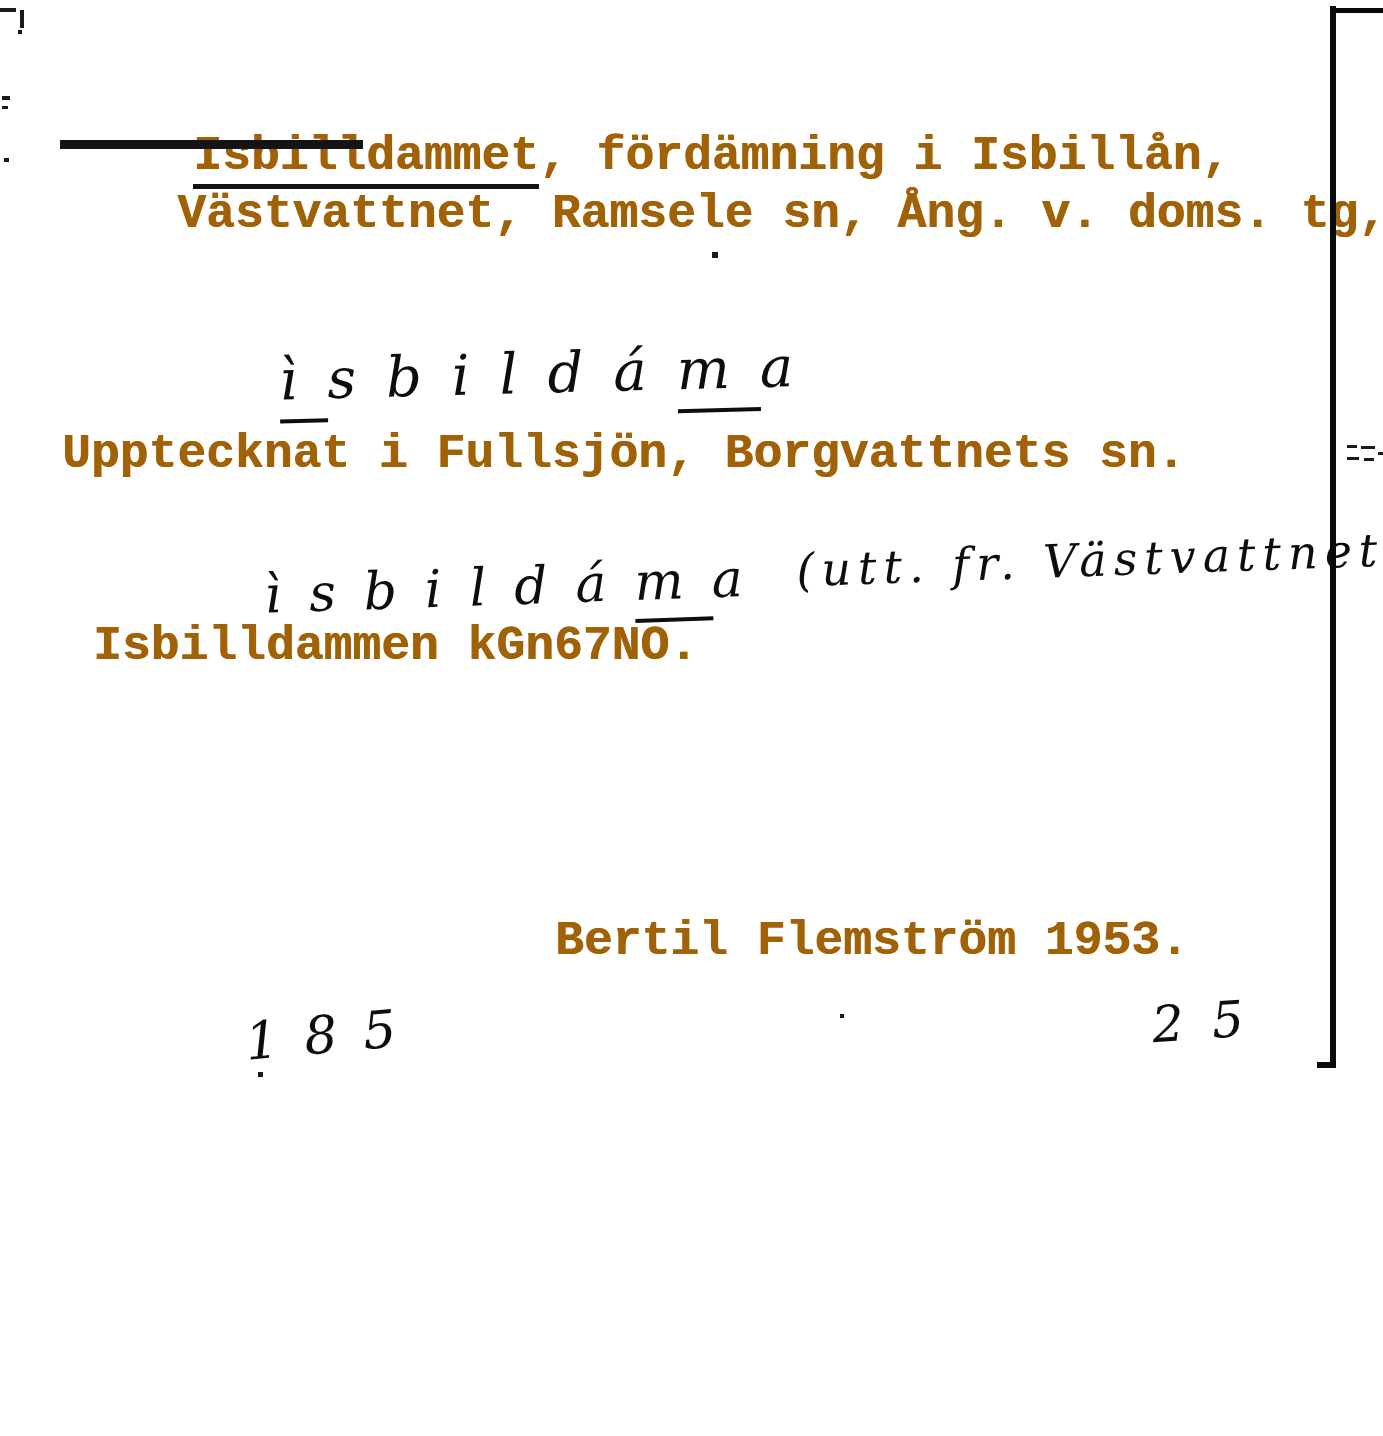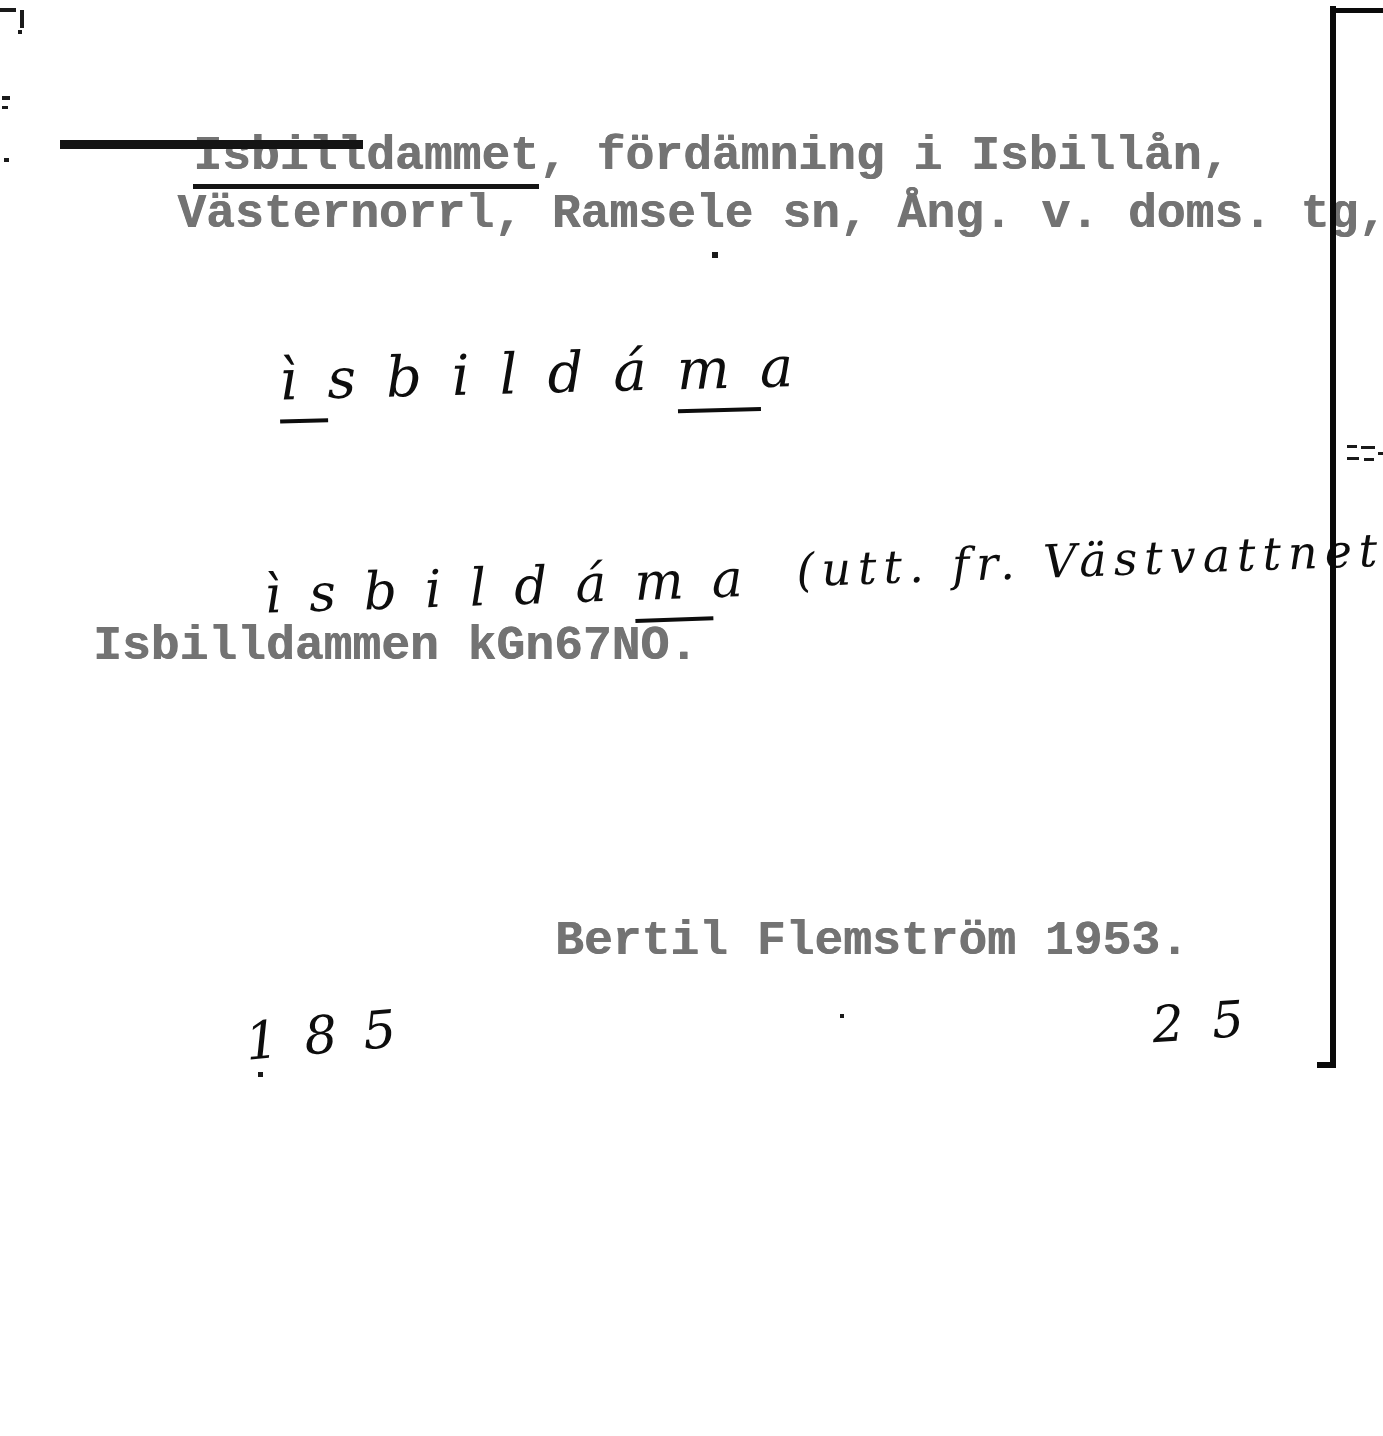--- a/index.html
+++ b/index.html
@@ -12,21 +12,21 @@
     color: #111111;
   }
   
   .typed {
     position: absolute;
     font-family: "Liberation Mono", monospace;
     font-weight: 700;
     font-size: 48px;
     line-height: 1;
     white-space: pre;
-    color: #737373;
+    color: #a16207;
     text-shadow: 0.6px 0 0 currentColor;
   }
   .t1 { left: 78px;  top: 84px; }
   .t2 { left: 62px;  top: 142px; }
   .t3 { left: 688px; top: 198px; }
   .t4 { left: 62px;  top: 430px; }
   .t5 { left: 85px;  top: 622px; margin-left: 8px; }
   .sig { left: 555px; top: 917px; }
   .headword { border-bottom: 5px solid #141414; padding-bottom: 1px; }
 
@@ -80,28 +80,29 @@
 
 <div class="page">
 
   <div class="typed t1">
     <span class="headword">Isbilldammet</span><span>, fördämning i Isbillån,</span>
   </div>
 
   <div class="mark bar-heavy"></div>
 
   <div class="typed t2">
-    <span>Västernorrl</span><span>, Ramsele sn, Ång. v. doms. tg,</span>
+    <span>Västvattnet</span><span>, Ramsele sn, Ång. v. doms. tg,</span>
   </div>
 
 
   <div class="hand hw1">
     <span class="hw-u">ì</span><span>sbildá</span><span class="hw-u">m</span><span>a</span>
   </div>
 
+  <div class="typed t4">Upptecknat i Fullsjön, Borgvattnets sn.</div>
 
   <div class="hand hw2">
     <span>ì</span><span>sbildá</span><span class="hw-u">m</span><span>a</span><span class="note">(utt. fr. Västvattnet)</span>
   </div>
 
   <div class="typed t5">Isbilldammen kGn67NO.</div>
 
   <div class="typed sig">Bertil Flemström 1953.</div>
 
   <div class="hand numL">185</div>

